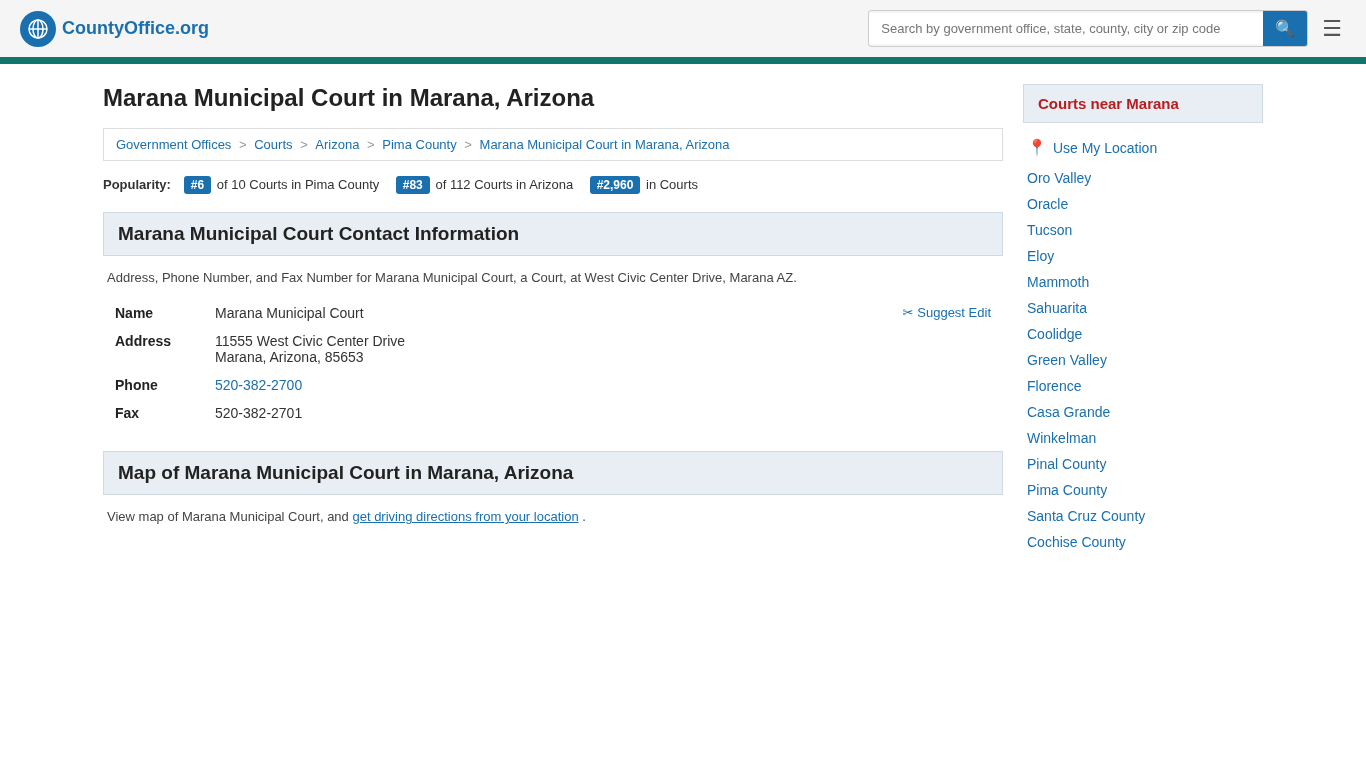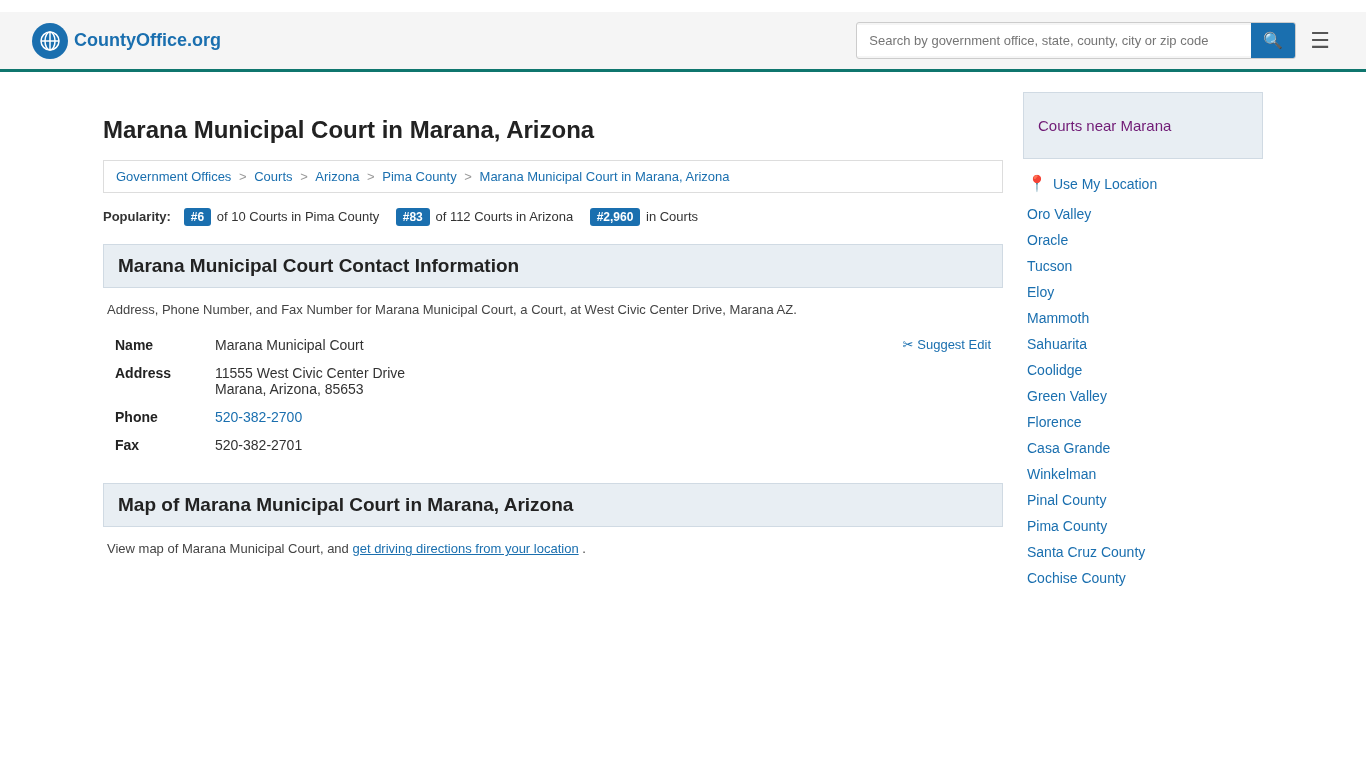--- a/index.html
+++ b/index.html
@@ -1,26 +1,25 @@
 <!DOCTYPE html>
 <html><head>
   <meta charset="utf-8">
   <style>
     * { box-sizing: border-box; margin: 0; padding: 0; }
     body { font-family: Arial, sans-serif; font-size: 14px; color: #333; background: #fff; }
 
     
     .header {
       background: #f5f5f5;
-      border-bottom: 3px solid #0f766e;
-      padding: 10px 32px;
+      border-bottom: 7px solid #0f766e;
+      padding: 10px 20px;
       display: flex;
       align-items: center;
       justify-content: space-between;
-      margin-top: 12px;
     }
     .logo-area {
       display: flex;
       align-items: center;
       gap: 6px;
     }
     .logo-icon {
       width: 36px;
       height: 36px;
       background: #1a6faf;
@@ -82,21 +81,20 @@
       max-width: 1200px;
       margin: 0 auto;
       padding: 20px 20px;
       display: flex;
       gap: 20px;
     }
 
     
     .content {
       flex: 1;
-      margin-top: 24px;
     }
     .page-title {
       font-size: 24px;
       font-weight: bold;
       color: #222;
       margin-bottom: 16px;
     }
 
     
     .breadcrumb {
@@ -190,24 +188,24 @@
       text-decoration: underline;
     }
 
     
     .sidebar {
       width: 240px;
       flex-shrink: 0;
     }
     .sidebar-title {
       background: #e8eef3;
-      padding: 24px 14px;
+      padding: 10px 14px;
       font-size: 15px;
-      font-weight: normal;
-      color: #701a75;
+      font-weight: bold;
+      color: #b91c1c;
       border: 1px solid #d0dae3;
       margin-bottom: 10px;
     }
     .sidebar-list {
       list-style: none;
       padding: 0 4px;
     }
     .sidebar-list li {
       padding: 5px 0;
     }

